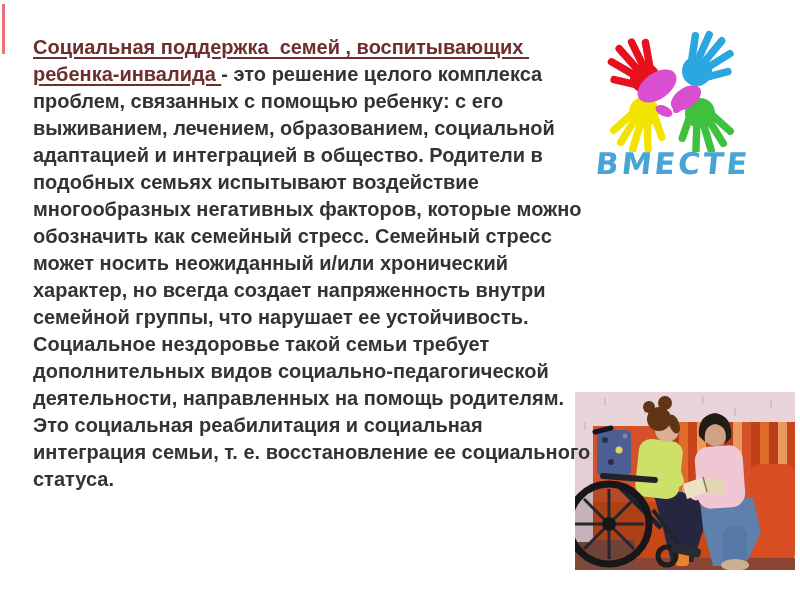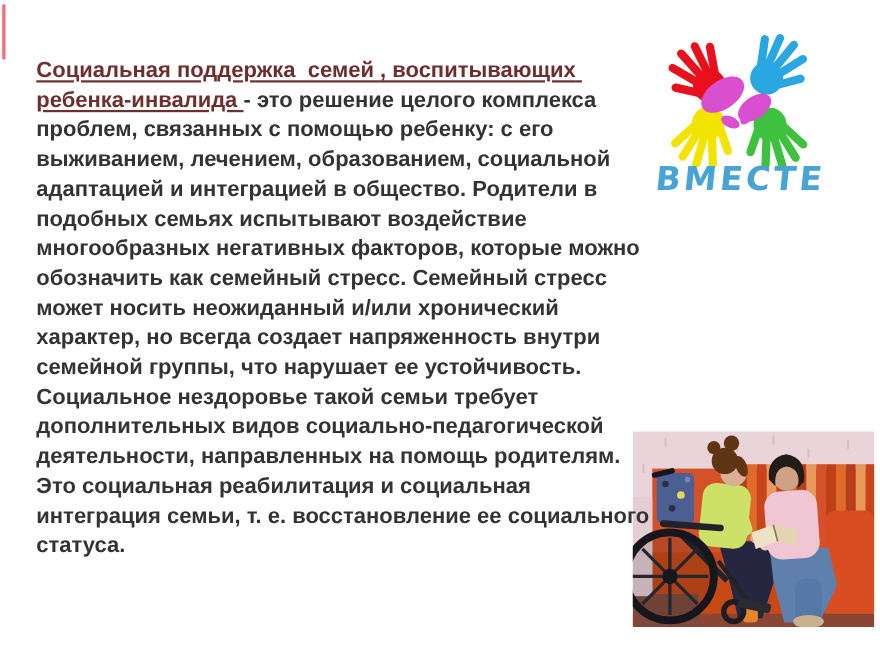--- a/index.html
+++ b/index.html
@@ -6,21 +6,21 @@
   body { font-family: "Liberation Sans", sans-serif; background:#888; }
   .slide {
     position:relative; width:800px; height:600px; margin:0 auto;
     background:#ffffff; overflow:hidden;
   }
   .edge-mark {
     position:absolute; left:2px; top:4px; width:3px; height:50px;
     background:#e9646e; opacity:.9;
   }
   .text-block {
-    position:absolute; left:33px; top:51px; width:560px;
+    position:absolute; left:33px; top:34px; width:560px;
     font-size:20px; line-height:27px; font-weight:bold;
     color:#333333; white-space:pre-wrap; z-index:2;
   }
   .text-highlight {
     color:#6e2e2e;
     text-decoration:underline;
     text-decoration-color:#6e2e2e;
     text-decoration-thickness:1.5px;
     text-underline-offset:3px;
   }

